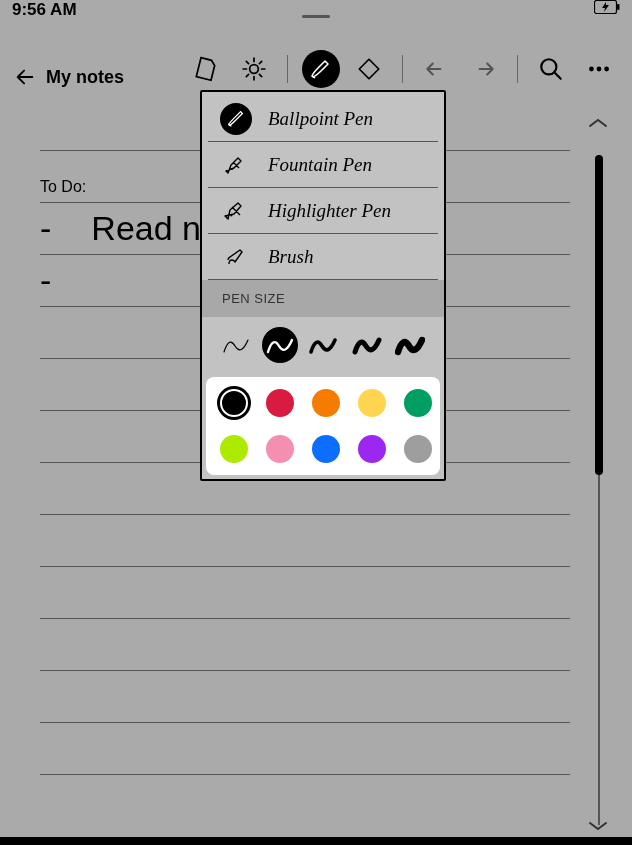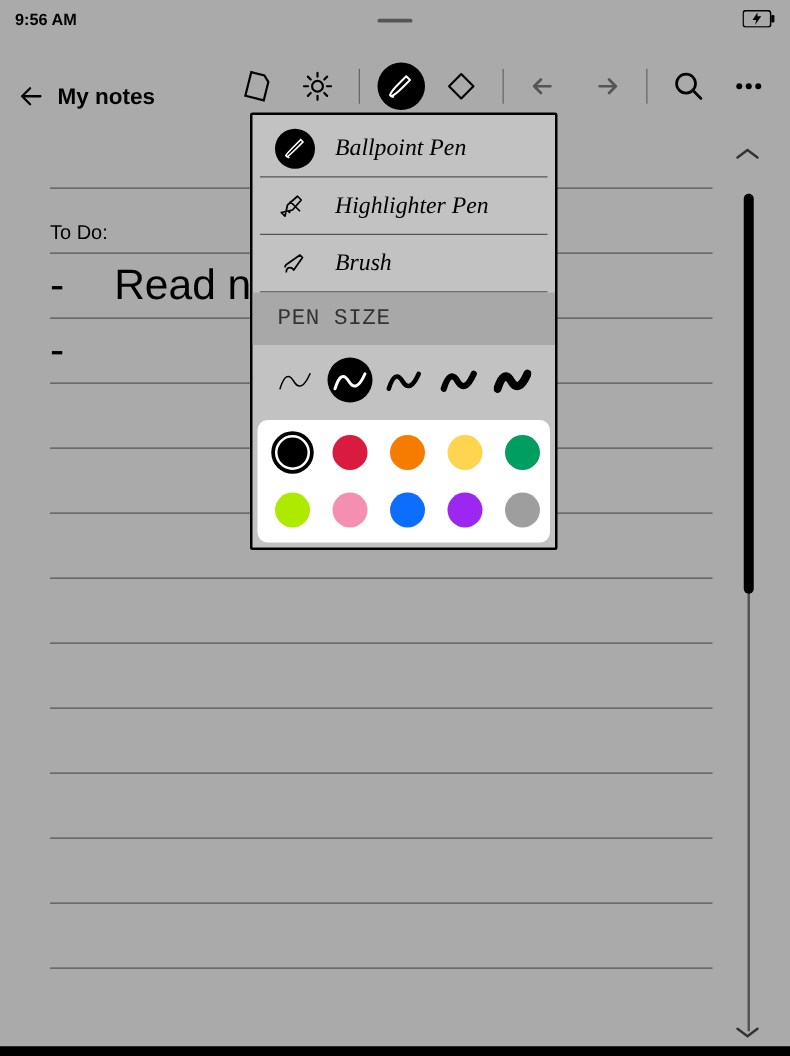--- a/index.html
+++ b/index.html
@@ -1,20 +1,20 @@
 <!DOCTYPE html>
 <html><head>
   <meta charset="utf-8">
   <style>
     * { box-sizing: border-box; margin: 0; padding: 0; }
     html, body { width: 632px; height: 845px; overflow: hidden; font-family: Georgia, 'Times New Roman', serif; }
     body { background: #aaaaaa; position: relative; }
 
     
-    .status-bar { position: absolute; top: 0; left: 0; right: 0; height: 30px; display: flex; align-items: center; justify-content: space-between; padding: 0 12px; font-family: -apple-system, Helvetica, Arial, sans-serif; font-size: 13px; font-weight: 600; }
+    .status-bar { position: absolute; top: 0; left: 0; right: 0; height: 30px; display: flex; justify-content: space-between; padding: 0 12px; font-family: -apple-system, Helvetica, Arial, sans-serif; font-size: 17px; font-weight: 600; }
     .status-drag { position: absolute; left: 50%; top: 15px; transform: translateX(-50%); width: 28px; height: 3px; background: #555; border-radius: 2px; }
 
     
     .toolbar { position: absolute; top: 44px; left: 0; right: 0; height: 44px; display: flex; align-items: flex-end; padding: 0 14px; gap: 6px; }
     .nav-back { display: flex; align-items: center; gap: 10px; }
     .nav-title { font-family: -apple-system, Helvetica, Arial, sans-serif; font-size: 18px; font-weight: 700; }
     .tool-group { display: flex; align-items: center; gap: 10px; margin-left: auto; }
     .tool-btn { width: 38px; height: 38px; display: flex; align-items: center; justify-content: center; }
     .tool-btn.active { background: #000; border-radius: 50%; }
     .sep { width: 1px; height: 28px; background: #666; margin: 0 4px; }
@@ -36,21 +36,21 @@
     .bottom-bar { position: absolute; left: 0; right: 0; bottom: 0; height: 8px; background: #000; }
 
     
     .dropdown { position: absolute; top: 90px; left: 200px; width: 246px; background: #c2c2c2; border: 2px solid #000; border-radius: 2px; overflow: hidden; }
     .dropdown::before { content: ""; position: absolute; top: -8px; left: 120px; width: 0; height: 0; border-left: 8px solid transparent; border-right: 8px solid transparent; border-bottom: 8px solid #000; }
     .pen-item { display: flex; align-items: center; gap: 16px; height: 46px; padding: 0 12px; border-bottom: 1px solid #555; margin: 0 6px; }
     .pen-item:first-child { margin-top: 4px; }
     .pen-icon { width: 32px; height: 32px; display: flex; align-items: center; justify-content: center; flex-shrink: 0; }
     .pen-icon.active { background: #000; border-radius: 50%; }
     .pen-label { font-style: italic; font-size: 19px; }
-    .section-header { font-family: Liberation Mono, monospace; font-size: 18px; color: #333; background: #a8a8a8; padding: 11px 20px; letter-spacing: 0.5px; }
+    .section-header { font-family: Liberation Sans, sans-serif; font-size: 13px; color: #333; background: #a8a8a8; padding: 11px 20px; letter-spacing: 0.5px; }
     .size-row { display: flex; align-items: center; justify-content: space-between; padding: 10px 16px; }
     .size-opt { width: 36px; height: 36px; display: flex; align-items: center; justify-content: center; border-radius: 50%; }
     .size-opt.active { background: #000; }
     .color-panel { background: #fff; margin: 4px; border-radius: 8px; padding: 12px 14px; display: grid; grid-template-columns: repeat(5, 1fr); gap: 18px 18px; justify-items: center; }
     .color-swatch { width: 28px; height: 28px; border-radius: 50%; }
     .color-swatch.selected { border: 2px solid #fff; box-shadow: 0 0 0 3px #000; }
 
     svg { display: block; }
   </style>
 </head>
@@ -184,20 +184,29 @@
       <svg width="22" height="22" viewBox="0 0 24 24">
           <path d="M5 19c2-1 4-3 8-7s6-6 6-6l-2-2s-2 2-6 6-6 6-7 8z" fill="none" stroke="#fff" stroke-width="1.4"></path>
           <path d="M5 19c1 0 2 1 2 1" stroke="#fff" stroke-width="1.4" fill="none"></path>
         </svg>
     </span>
     <span class="pen-label">Ballpoint Pen</span>
   </div>
   <div class="pen-item">
     <span class="pen-icon">
       <svg width="24" height="24" viewBox="0 0 24 24">
+          <path d="M4 20l3-8 7-7 3 3-7 7-8 3zM9 9l6 6" fill="none" stroke="#000" stroke-width="1.4" stroke-linejoin="round"></path>
+          <circle cx="8" cy="16" r="1" fill="#000"></circle>
+        </svg>
+    </span>
+    <span class="pen-label">Fountain Pen</span>
+  </div>
+  <div class="pen-item">
+    <span class="pen-icon">
+      <svg width="24" height="24" viewBox="0 0 24 24">
           <path d="M4 20l2-9 8-7 3 3-7 8-9 2zM8 8l8 8" fill="none" stroke="#000" stroke-width="1.4" stroke-linejoin="round"></path>
           <circle cx="7.5" cy="16.5" r="1" fill="#000"></circle>
         </svg>
     </span>
     <span class="pen-label">Highlighter Pen</span>
   </div>
   <div class="pen-item">
     <span class="pen-icon">
       <svg width="24" height="24" viewBox="0 0 24 24">
           <path d="M5 19c0-2 1-4 3-4s3 2 3 2l7-10-2-2-10 7s-2 1-2 3" fill="none" stroke="#000" stroke-width="1.4" stroke-linejoin="round"></path>

